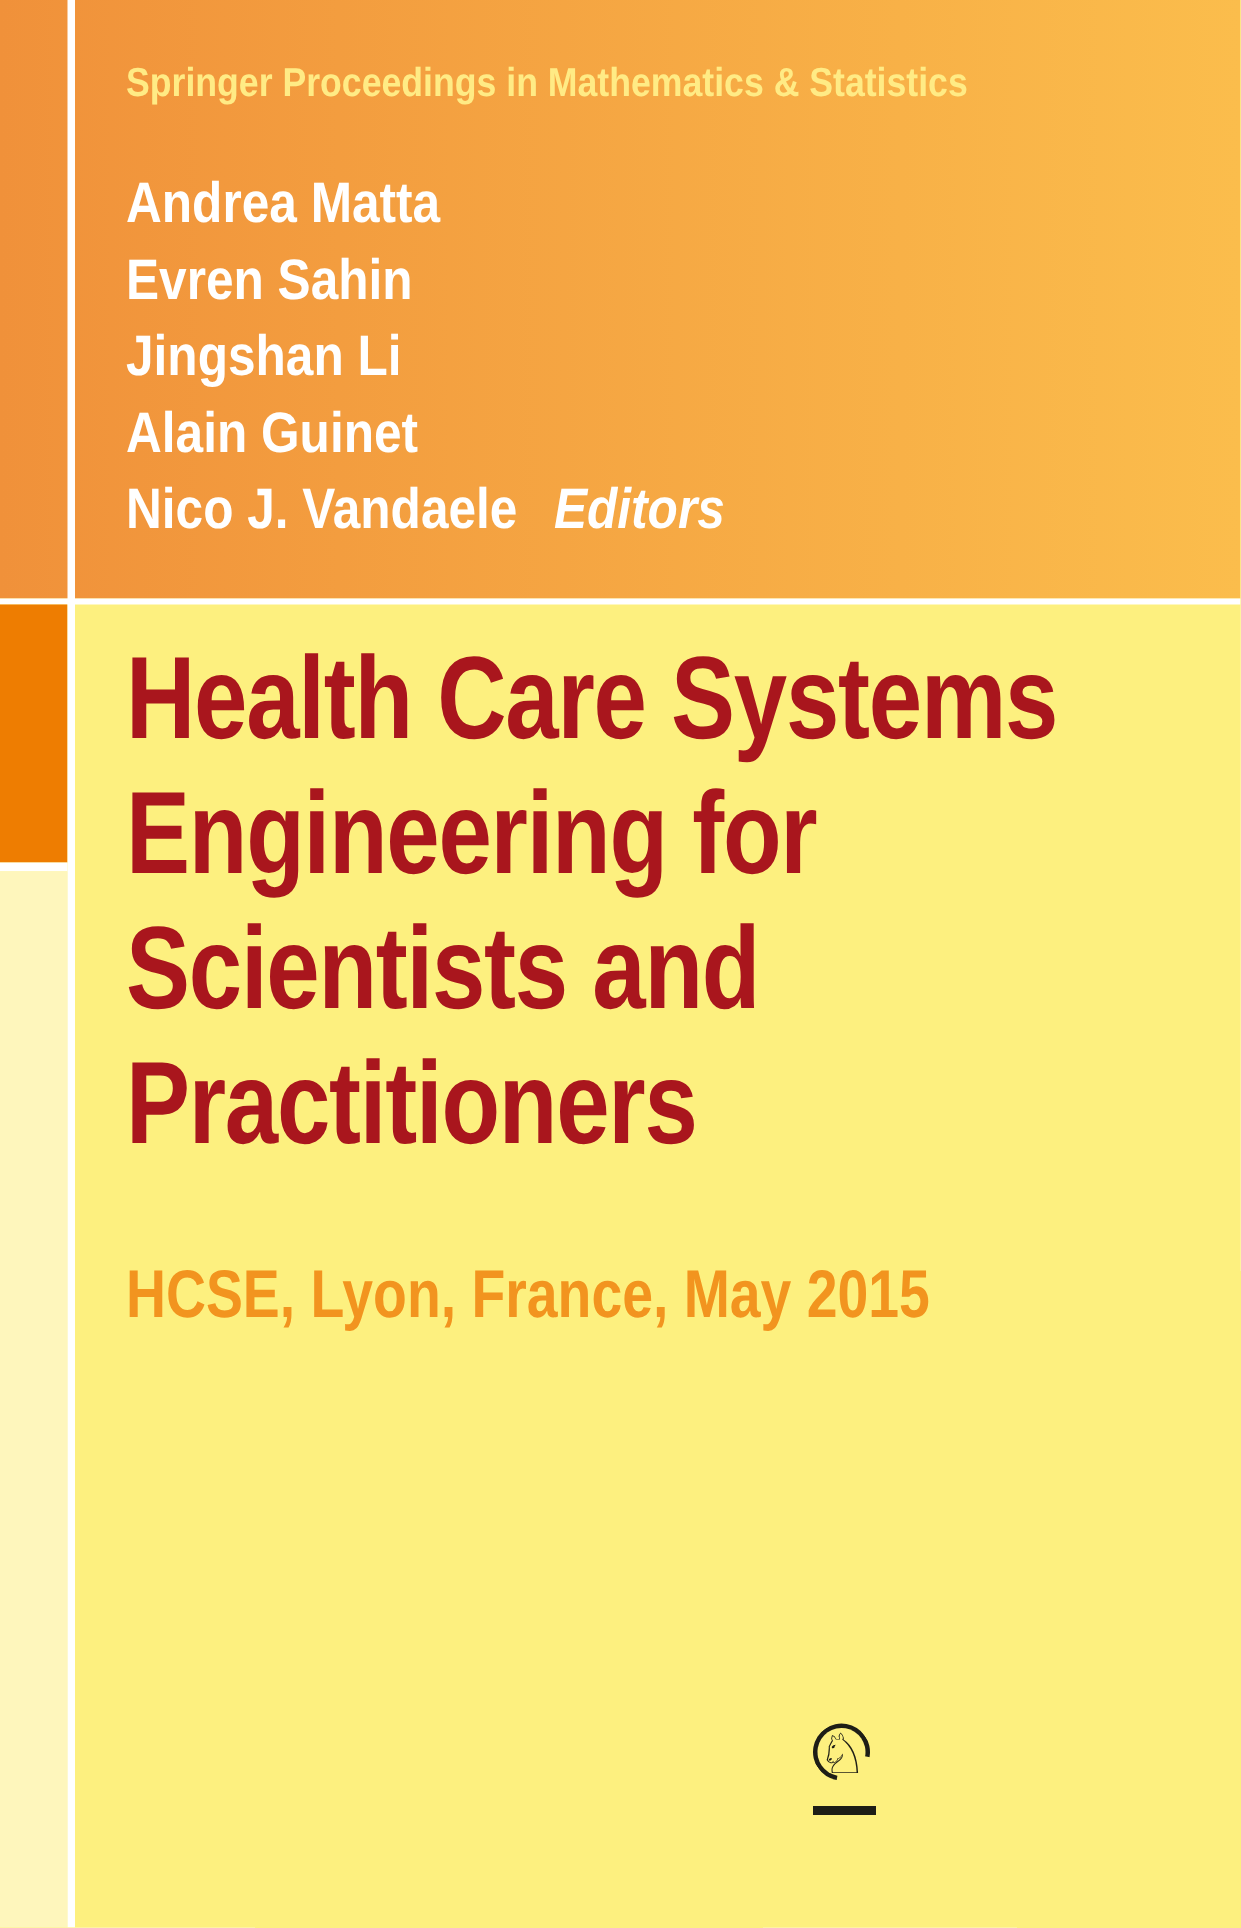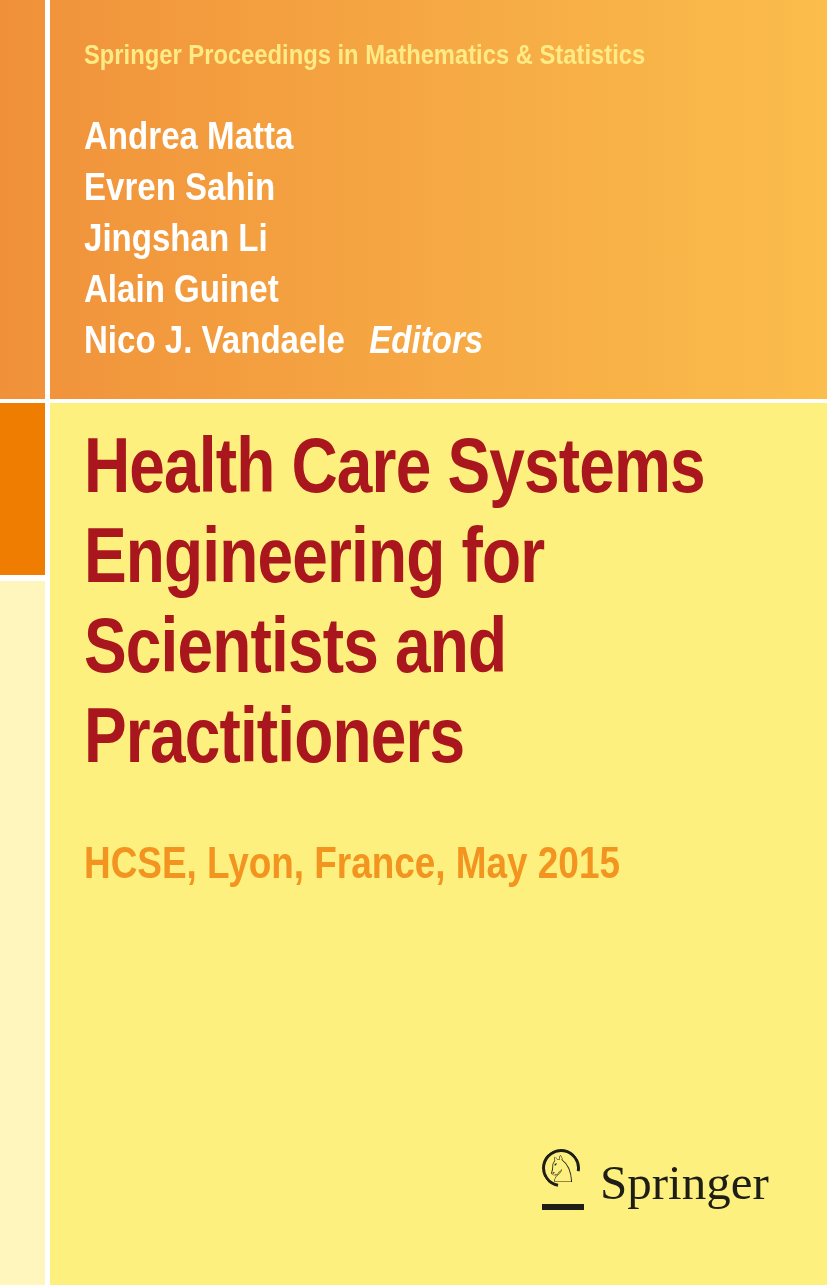--- a/index.html
+++ b/index.html
@@ -151,16 +151,15 @@
   </h1>
 
   <div class="subtitle">HCSE, Lyon, France, May 2015</div>
 
   <div class="publisher">
     <div class="logo-mark">
       <div class="mark-arc"></div>
       <div class="mark-horse">♘</div>
       <div class="mark-bar"></div>
     </div>
-    <div class="logo-text">Springer</div>
   </div>
 
 </div>
 
 </body></html>

